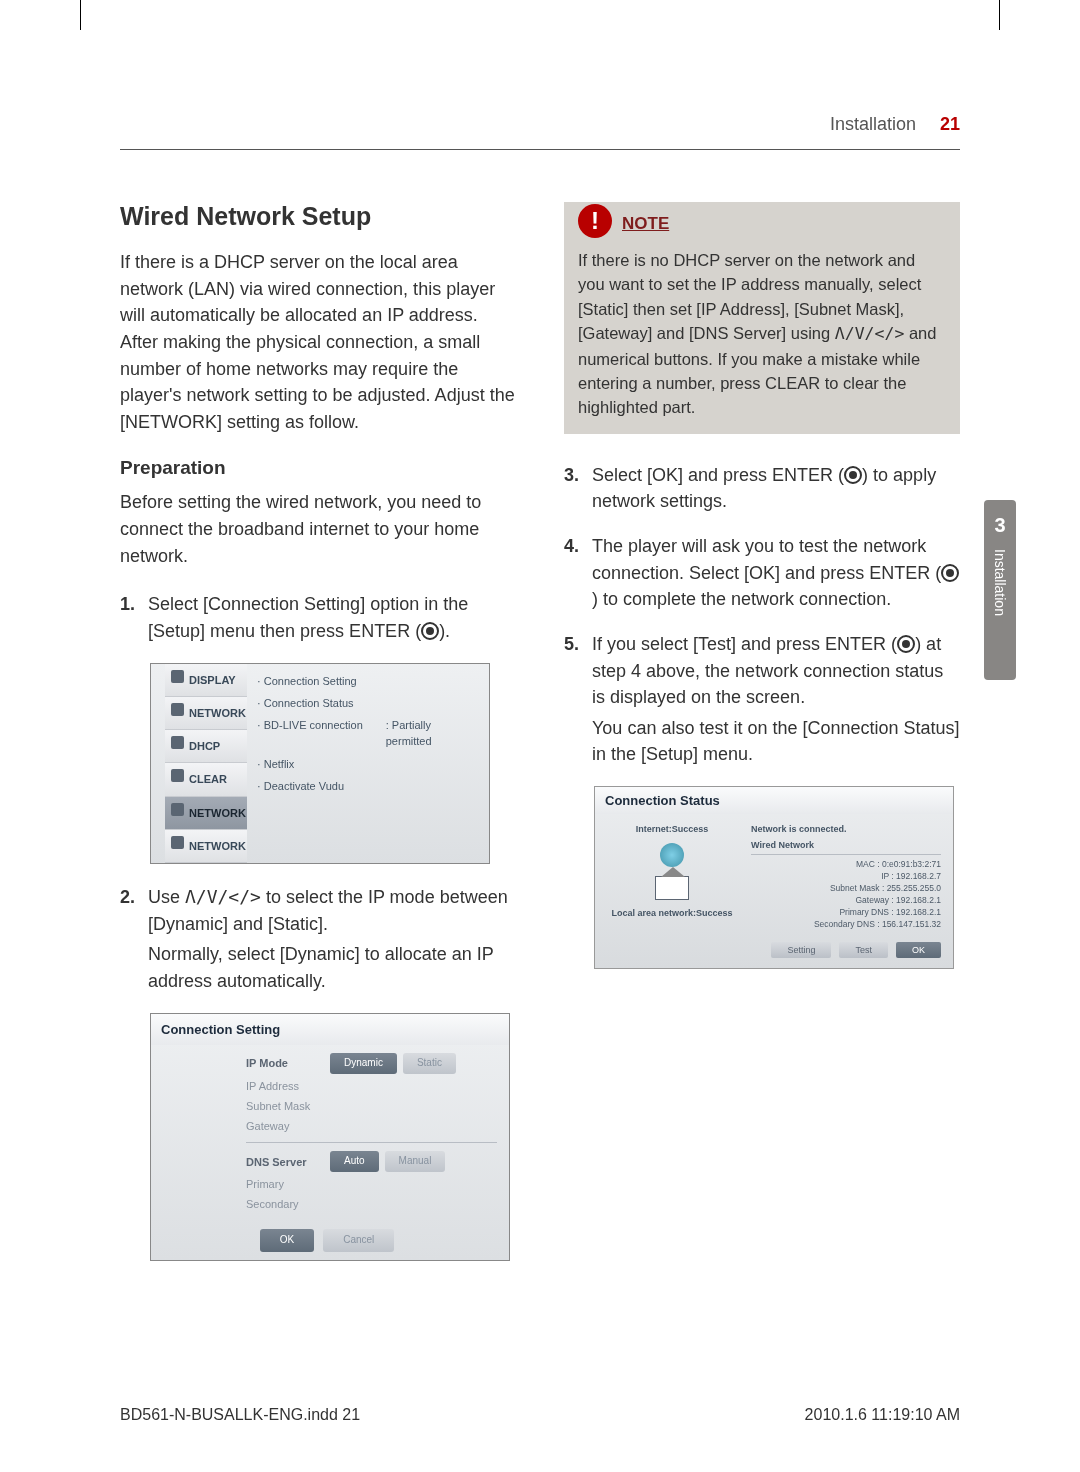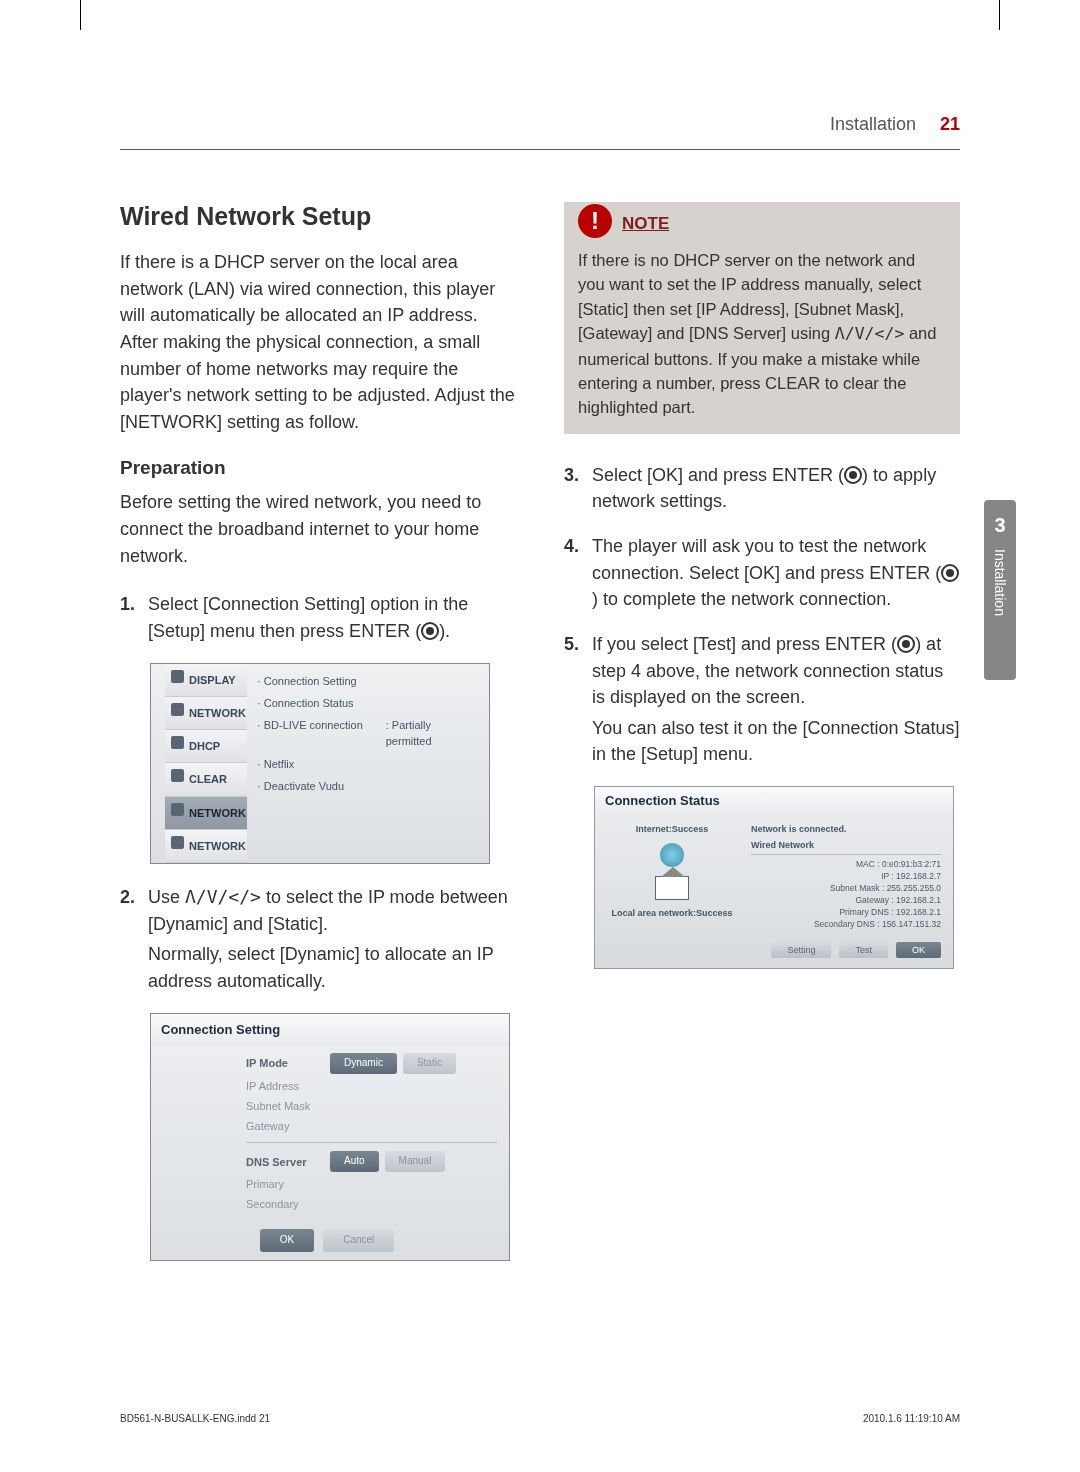--- a/index.html
+++ b/index.html
@@ -386,21 +386,21 @@
       background: linear-gradient(#7a8591, #5e6b78);
       color: #fff;
     }
     .footer {
       position: absolute;
       bottom: 48px;
       left: 120px;
       right: 120px;
       display: flex;
       justify-content: space-between;
-      font-size: 10px;
+      font-size: 16px;
       color: #333;
     }
   </style>
 </head>
 <body>
 
 <div class="crop-marks"></div>
 
 <div class="page">
 

